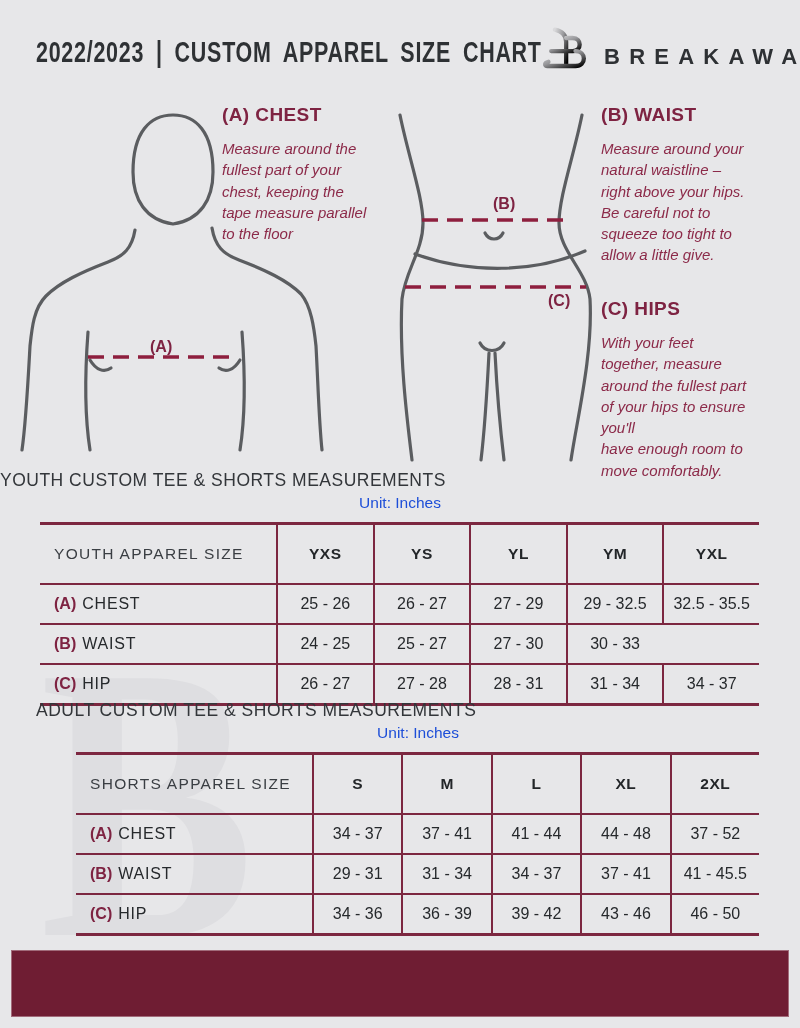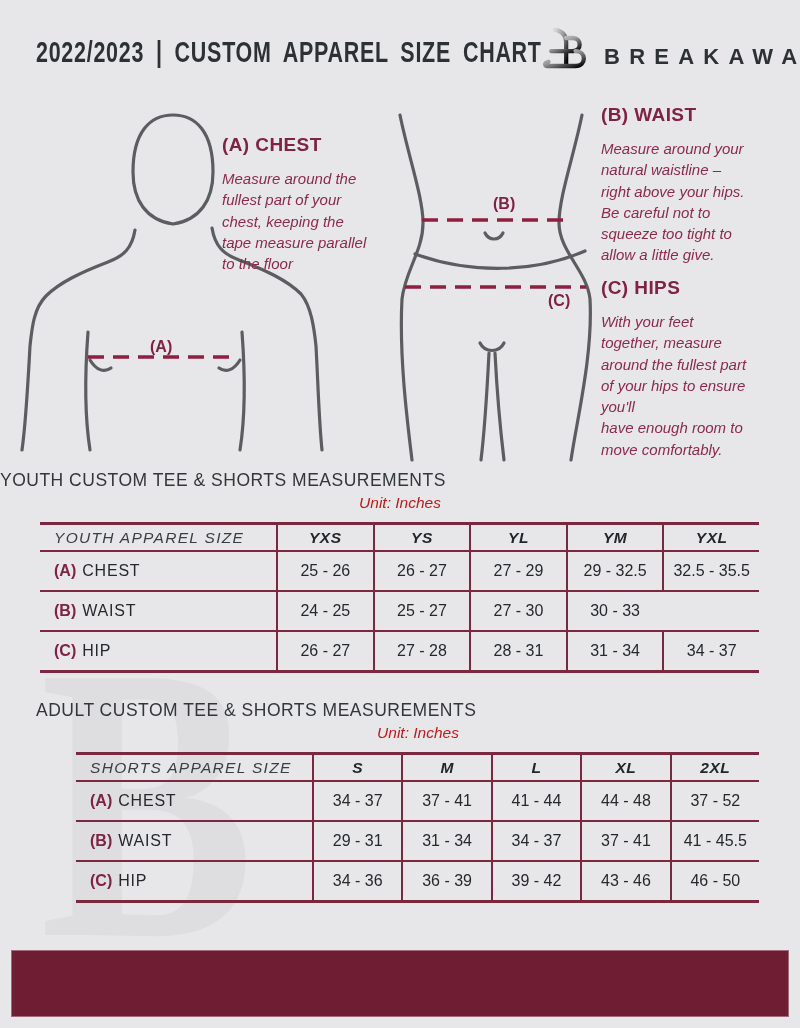--- a/index.html
+++ b/index.html
@@ -23,33 +23,33 @@
   .fig{position:absolute;}
   #fig-chest{left:12px;top:102px;}
   #fig-hips{left:385px;top:107px;}
   .fig-line{fill:none;stroke:var(--stroke);stroke-width:3.2;stroke-linecap:round;}
   .dash-line{fill:none;stroke:var(--dash);stroke-width:3.6;stroke-dasharray:16 9;stroke-linecap:butt;}
   .marker{position:absolute;font-weight:bold;font-size:16px;line-height:1;color:var(--maroon-head);}
   
   .guide{position:absolute;}
   .guide h3{margin:0 0 12px 0;font-size:19px;font-weight:bold;color:var(--maroon-head);letter-spacing:0.4px;}
   .guide p{margin:0;font-style:italic;font-size:15px;line-height:1.42;color:var(--maroon-body);white-space:pre-line;}
-  #guide-a{left:222px;top:104px;width:184px;margin-top:30px;}
+  #guide-a{left:222px;top:104px;width:184px;}
   #guide-b{left:601px;top:104px;width:192px;}
-  #guide-c{left:601px;top:277px;width:194px;}
+  #guide-c{left:601px;top:298px;width:194px;}
   
   .size-section{position:absolute;left:0;right:0;}
   #youth-section{top:470px;}
   #adult-section{top:700px;padding-left:36px;}
   .sec-title{font-weight:normal;font-size:17.5px;letter-spacing:0.5px;color:#33363a;}
-  .sec-unit{text-align:center;font-style:italic;font-size:15.5px;color:#b91c1c;margin-top:3px;}
+  .sec-unit{text-align:center;font-size:15.5px;color:#1d4ed8;margin-top:3px;}
   .size-table{margin:10px 41px 0 40px;border-top:3px solid var(--maroon-border);
         border-bottom:3px solid var(--maroon-border);}
   .t-row{display:grid;grid-template-columns:236px repeat(5,1fr);}
-  .t-row.t-head{height:25px;font-style:italic;}
+  .t-row.t-head{height:58px;}
   .t-row.t-data{height:38px;border-top:2px solid var(--maroon-border);}
   .c{display:flex;align-items:center;justify-content:center;border-left:2px solid var(--maroon-border);
         font-size:16px;color:var(--table-ink);}
   .c.first{justify-content:flex-start;padding-left:14px;border-left:none;}
   .c.head{font-weight:bold;letter-spacing:0.5px;color:#232629;font-size:15.5px;text-align:right;}
   .c.size-label{font-weight:normal;font-size:15.5px;letter-spacing:1.3px;color:#3a3e43;}
   .row-key{font-weight:bold;color:var(--maroon-head);margin-right:6px;}
   .row-lbl{letter-spacing:0.8px;}
   
   .footer-bar{position:absolute;left:11px;top:950px;width:778px;height:67px;background:var(--maroon-dark);

